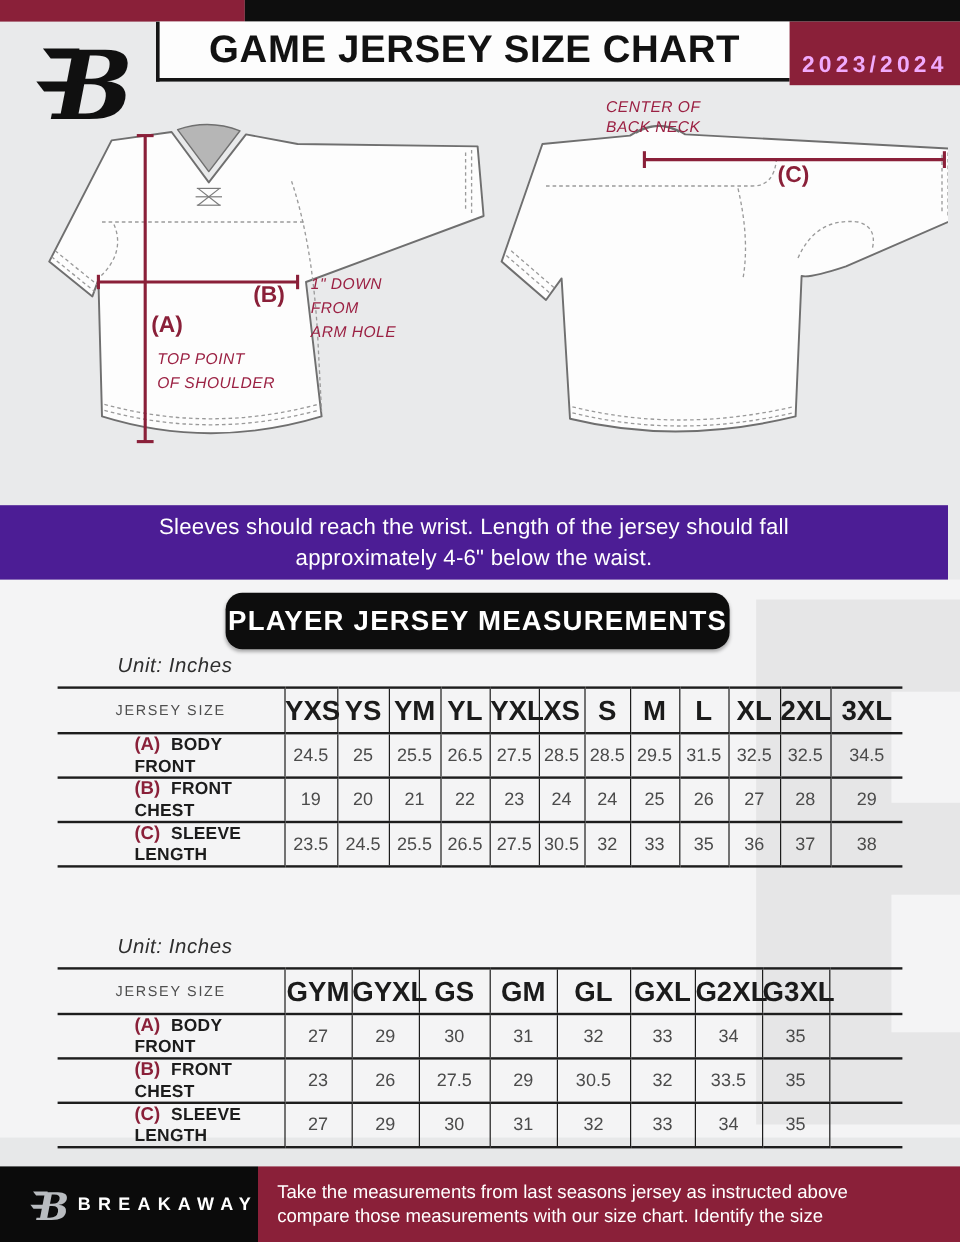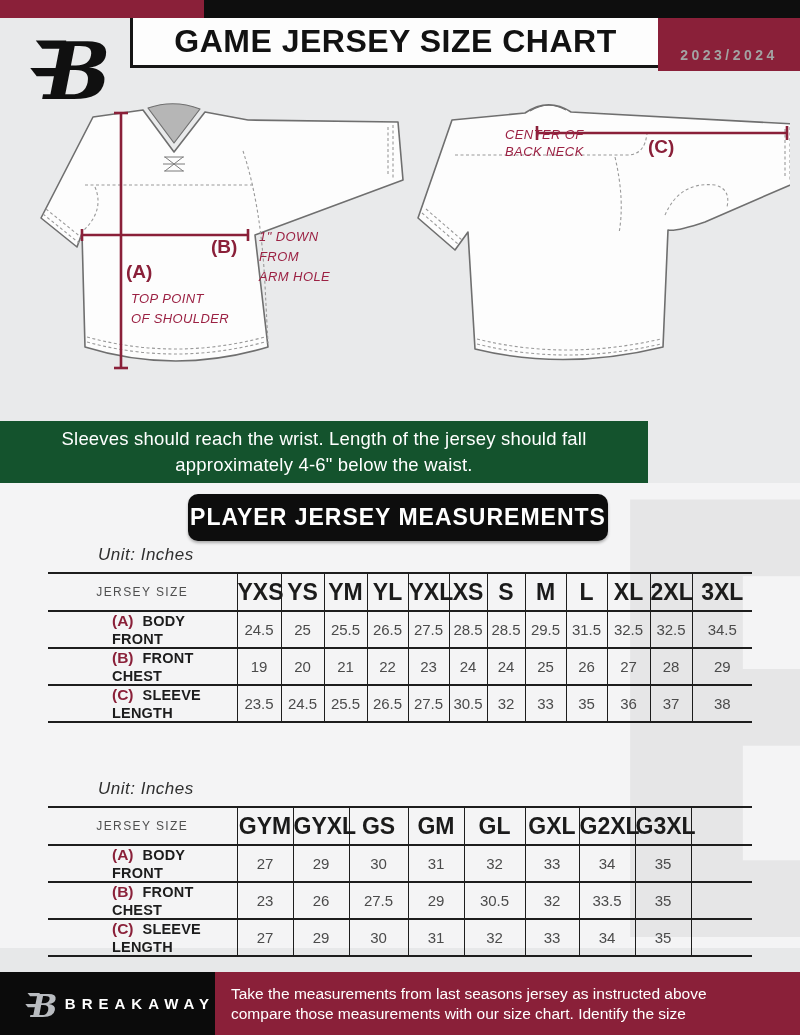--- a/index.html
+++ b/index.html
@@ -8,31 +8,31 @@
 
   
   .strip-maroon{position:absolute;left:0;top:0;width:204px;height:18px;background:#8a2039;z-index:3;}
   .strip-black{position:absolute;left:204px;top:0;width:596px;height:18px;background:#0e0e0e;z-index:3;}
   .title-box{position:absolute;left:130px;top:18px;width:528px;height:50px;background:#fdfdfd;
              border-left:3px solid #151515;border-bottom:3px solid #151515;z-index:4;
              display:flex;align-items:center;justify-content:center;box-sizing:border-box;}
   .title-box span{font-size:32px;font-weight:800;color:#121212;letter-spacing:.5px;white-space:nowrap;}
   .year-box{position:absolute;left:658px;top:18px;width:142px;height:53px;background:#8a2039;z-index:4;
             display:flex;align-items:center;justify-content:center;}
-  .year-box span{color:#a3a3a3;font-size:14px;font-weight:700;letter-spacing:3.5px;white-space:nowrap;margin-top:20px;}
+  .year-box span{color:#f0abfc;font-size:19px;font-weight:700;letter-spacing:3.5px;white-space:nowrap;margin-top:20px;}
   .logo-top{position:absolute;left:22px;top:22px;width:92px;height:92px;z-index:4;}
 
   
   .jerseys{position:absolute;left:15px;top:85px;z-index:1;}
   .ann{position:absolute;z-index:2;color:#9b2143;}
   .ann .cap{font-style:italic;font-size:13px;font-weight:500;letter-spacing:.4px;line-height:17px;}
   .mlabel{position:absolute;z-index:2;color:#8a2039;font-weight:800;font-size:19px;}
 
   
-  .banner{position:absolute;left:0;top:421px;width:648px;height:62px;background:#14532d;z-index:3;
+  .banner{position:absolute;left:0;top:421px;width:790px;height:62px;background:#4c1d95;z-index:3;
           display:flex;flex-direction:column;align-items:center;justify-content:center;}
   .banner div{color:#fff;font-size:18.5px;line-height:26px;font-weight:400;letter-spacing:.2px;}
 
   
   .mid-bg{position:absolute;left:0;top:483px;width:800px;height:489px;background:#f4f4f5;z-index:0;}
   .gray-strip{position:absolute;left:0;top:948px;width:800px;height:24px;background:#e7e8e9;z-index:0;}
   .watermark{position:absolute;left:575px;top:430px;z-index:1;font-family:"DejaVu Sans",sans-serif;
              font-size:600px;font-weight:bold;line-height:1;color:#000;opacity:0.05;pointer-events:none;}
 
   
@@ -131,21 +131,21 @@
         <path d="M99,283 L113,283"></path>
       <path d="M67,150 L233,150"></path>
         <path d="M67,144 L67,156"></path>
         <path d="M233,144 L233,156"></path>
       <path d="M522,48 L772,48"></path>
         <path d="M522,41 L522,55"></path>
         <path d="M772,41 L772,55"></path>
     </g>
   </svg>
 
-  <div class="ann" style="left:505px;top:80px;margin-top:46px;">
+  <div class="ann" style="left:505px;top:80px;">
     <div class="cap">CENTER OF</div>
     <div class="cap">BACK NECK</div>
   </div>
   <div class="mlabel" style="left:648px;top:136px;">(C)</div>
 
   <div class="mlabel" style="left:211px;top:236px;">(B)</div>
   <div class="ann" style="left:259px;top:227px;">
     <div class="cap" style="line-height:20px;">1" DOWN</div>
     <div class="cap" style="line-height:20px;">FROM</div>
     <div class="cap" style="line-height:20px;">ARM HOLE</div>
@@ -159,21 +159,21 @@
 
   <div class="banner">
     <div>Sleeves should reach the wrist. Length of the jersey should fall</div>
     <div>approximately 4-6" below the waist.</div>
   </div>
 
   <div class="mid-bg"></div>
   <div class="gray-strip"></div>
   <div class="watermark">B</div>
 
-  <div class="pill" style="top:494px;">
+  <div class="pill" style="top:494px;border-radius:14px;">
     <span>PLAYER JERSEY MEASUREMENTS</span>
   </div>
   <div class="unit" style="top:545px;">Unit: Inches</div>
 
   <table class="meas" style="top:572px;">
     <colgroup>
       <col style="width:189px">
         <col style="width:44px">
         <col style="width:43px">
         <col style="width:43px">

